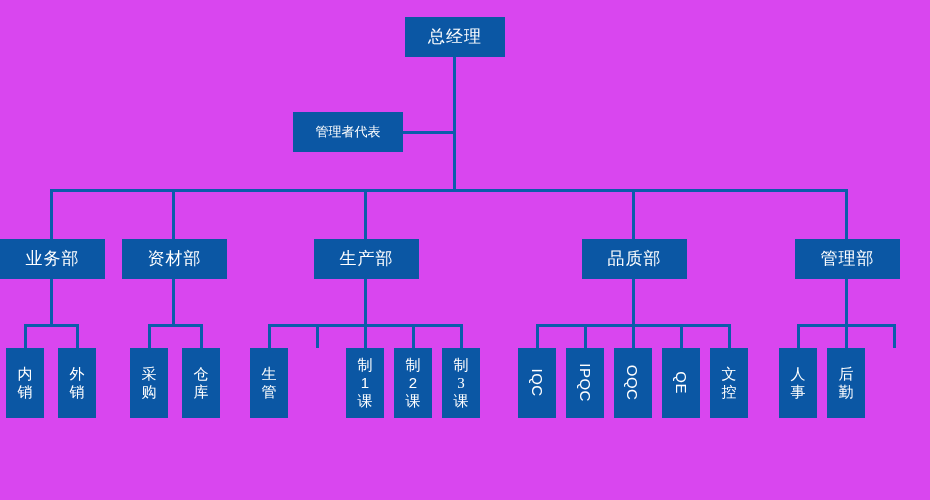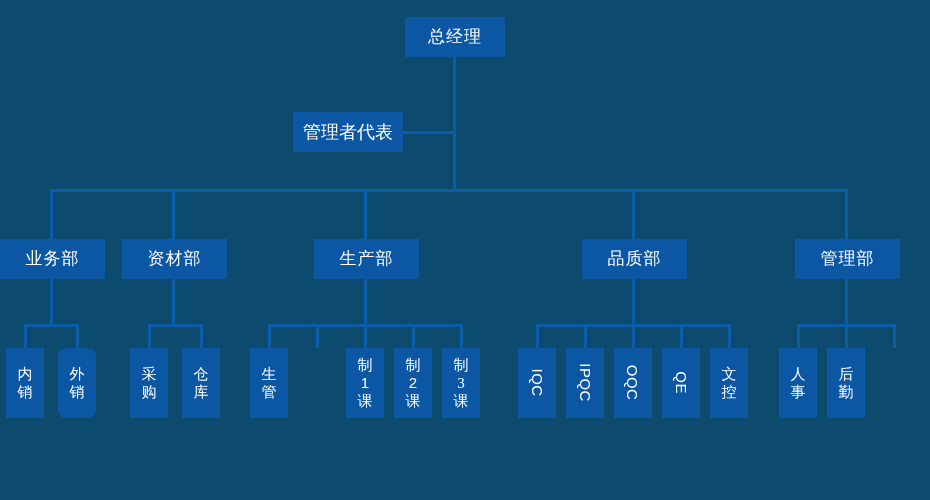--- a/index.html
+++ b/index.html
@@ -7,21 +7,21 @@
     padding: 0;
     background: #ffffff;
   }
   body {
     font-family: "Liberation Sans", "DejaVu Sans", sans-serif;
   }
   #chart-canvas {
     position: relative;
     width: 930px;
     height: 500px;
-    background: #0c4a6e;
+    background: #d946ef;
     overflow: hidden;
   }
   
   .line {
     position: absolute;
     background: #0B5CAB;
   }
   .line-v { width: 3px; }
   .line-h { height: 3px; }
 
@@ -39,21 +39,21 @@
   }
   .node-root {
     width: 100px;
     height: 40px;
     font-size: 17px;
     letter-spacing: 1px;
   }
   .node-rep {
     width: 110px;
     height: 40px;
-    font-size: 18px;
+    font-size: 13px;
   }
   .node-dept {
     width: 105px;
     height: 40px;
     font-size: 17px;
     letter-spacing: 1px;
   }
   .node-leaf {
     width: 38px;
     height: 70px;
@@ -148,21 +148,21 @@
   <div class="line line-v" style="left:680px; top:324px; height:24px;"></div>
   <div class="line line-v" style="left:728px; top:324px; height:24px;"></div>
 
   <div class="line line-v" style="left:797px; top:324px; height:24px;"></div>
   <div class="line line-v" style="left:845px; top:324px; height:24px;"></div>
   <div class="line line-v" style="left:893px; top:324px; height:24px;"></div>
 
   <div class="node node-leaf" style="left:6px;   top:348px;">
     <span class="leaf-text-stack">内销</span>
   </div>
-  <div class="node node-leaf" style="left:58px;  top:348px;border-radius:8px;">
+  <div class="node node-leaf" style="left:58px;  top:348px;">
     <span class="leaf-text-stack">外销</span>
   </div>
 
   <div class="node node-leaf" style="left:130px; top:348px;">
     <span class="leaf-text-stack">采购</span>
   </div>
   <div class="node node-leaf" style="left:182px; top:348px;">
     <span class="leaf-text-stack">仓库</span>
   </div>
 

